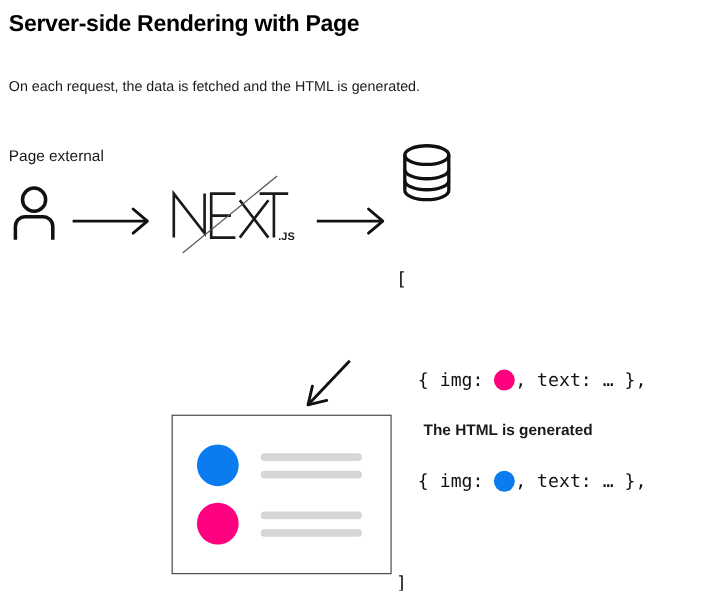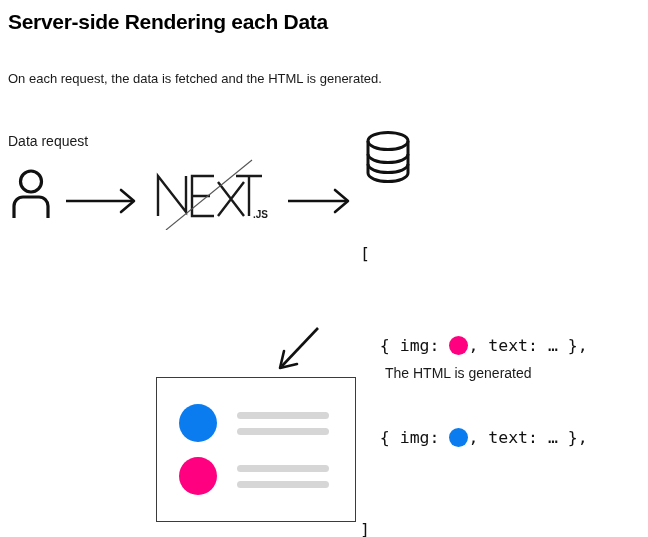--- a/index.html
+++ b/index.html
@@ -44,21 +44,21 @@
 
   
   .label {
     position: absolute;
     font-size: 14px;
     color: #1a1a1a;
     white-space: nowrap;
   }
   .label-page-request { left: 8px;   top: 133px; }
   .label-fetches      { left: 422px; top: 143px; }
-  .label-html-gen     { left: 385px; top: 365px; }
+  .label-html-gen     { left: 385px; top: 382px; font-weight: bold; }
 
   
   .person-icon {
     position: absolute;
     left: 8px;
     top: 168px;
     width: 46px;
     height: 50px;
   }
   .arrow-1 {
@@ -158,24 +158,24 @@
     height: 7px;
     border-radius: 4px;
     background: #d6d6d6;
   }
 </style>
 </head>
 <body>
 
 <div class="canvas">
 
-  <div class="page-title">Server-side Rendering each Data</div>
+  <div class="page-title">Server-side Rendering with Page</div>
   <div class="page-subtitle">On each request, the data is fetched and the HTML is generated.</div>
 
-  <div class="label label-page-request">Data request</div>
+  <div class="label label-page-request">Page external</div>
   <div class="label label-html-gen">The HTML is generated</div>
 
   <svg class="person-icon" viewBox="0 0 46 50">
     <circle cx="23" cy="13.5" r="10.5" fill="none" stroke="#111111" stroke-width="3.2"></circle>
     <path d="M6 50 L6 38 A9 9 0 0 1 15 29 L31 29 A9 9 0 0 1 40 38 L40 50" fill="none" stroke="#111111" stroke-width="3.2" stroke-linecap="round"></path>
   </svg>
 
   <svg class="arrow-1" viewBox="0 0 80 30">
     <line x1="2" y1="15" x2="68" y2="15" stroke="#111111" stroke-width="2.6"></line>
     <polyline points="57,4 70,15 57,26" fill="none" stroke="#111111" stroke-width="2.6" stroke-linecap="round" stroke-linejoin="round"></polyline>

